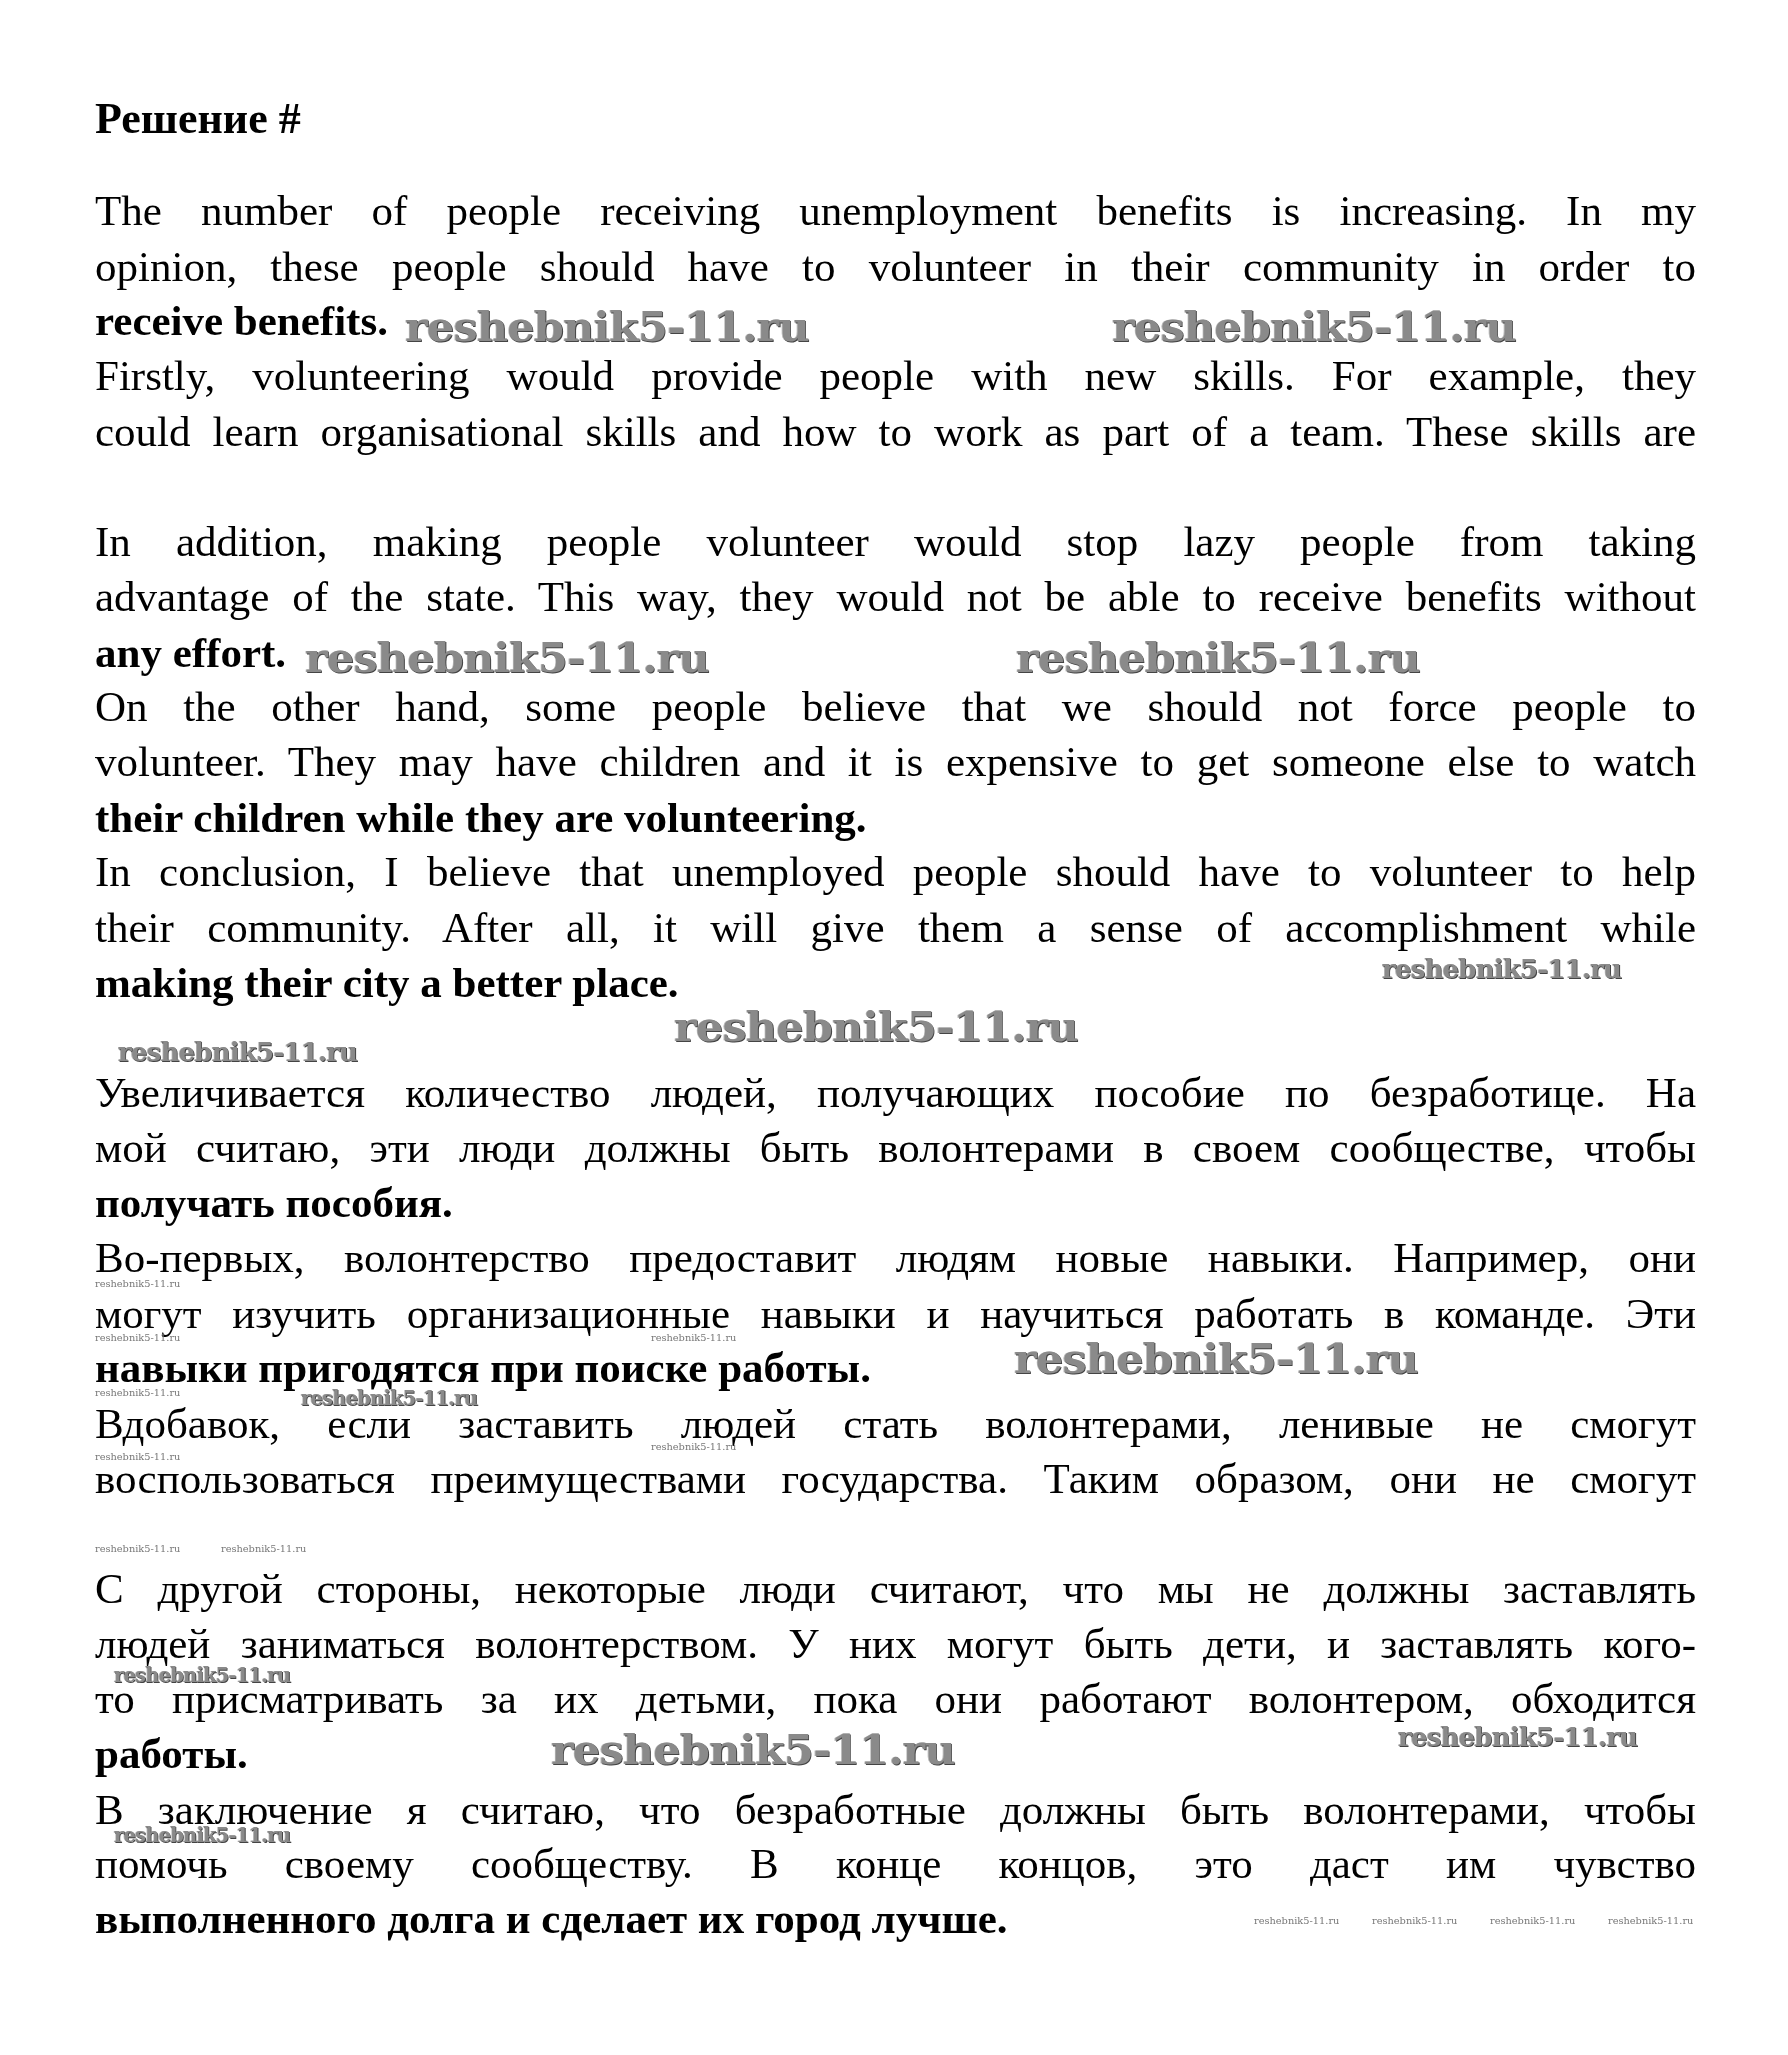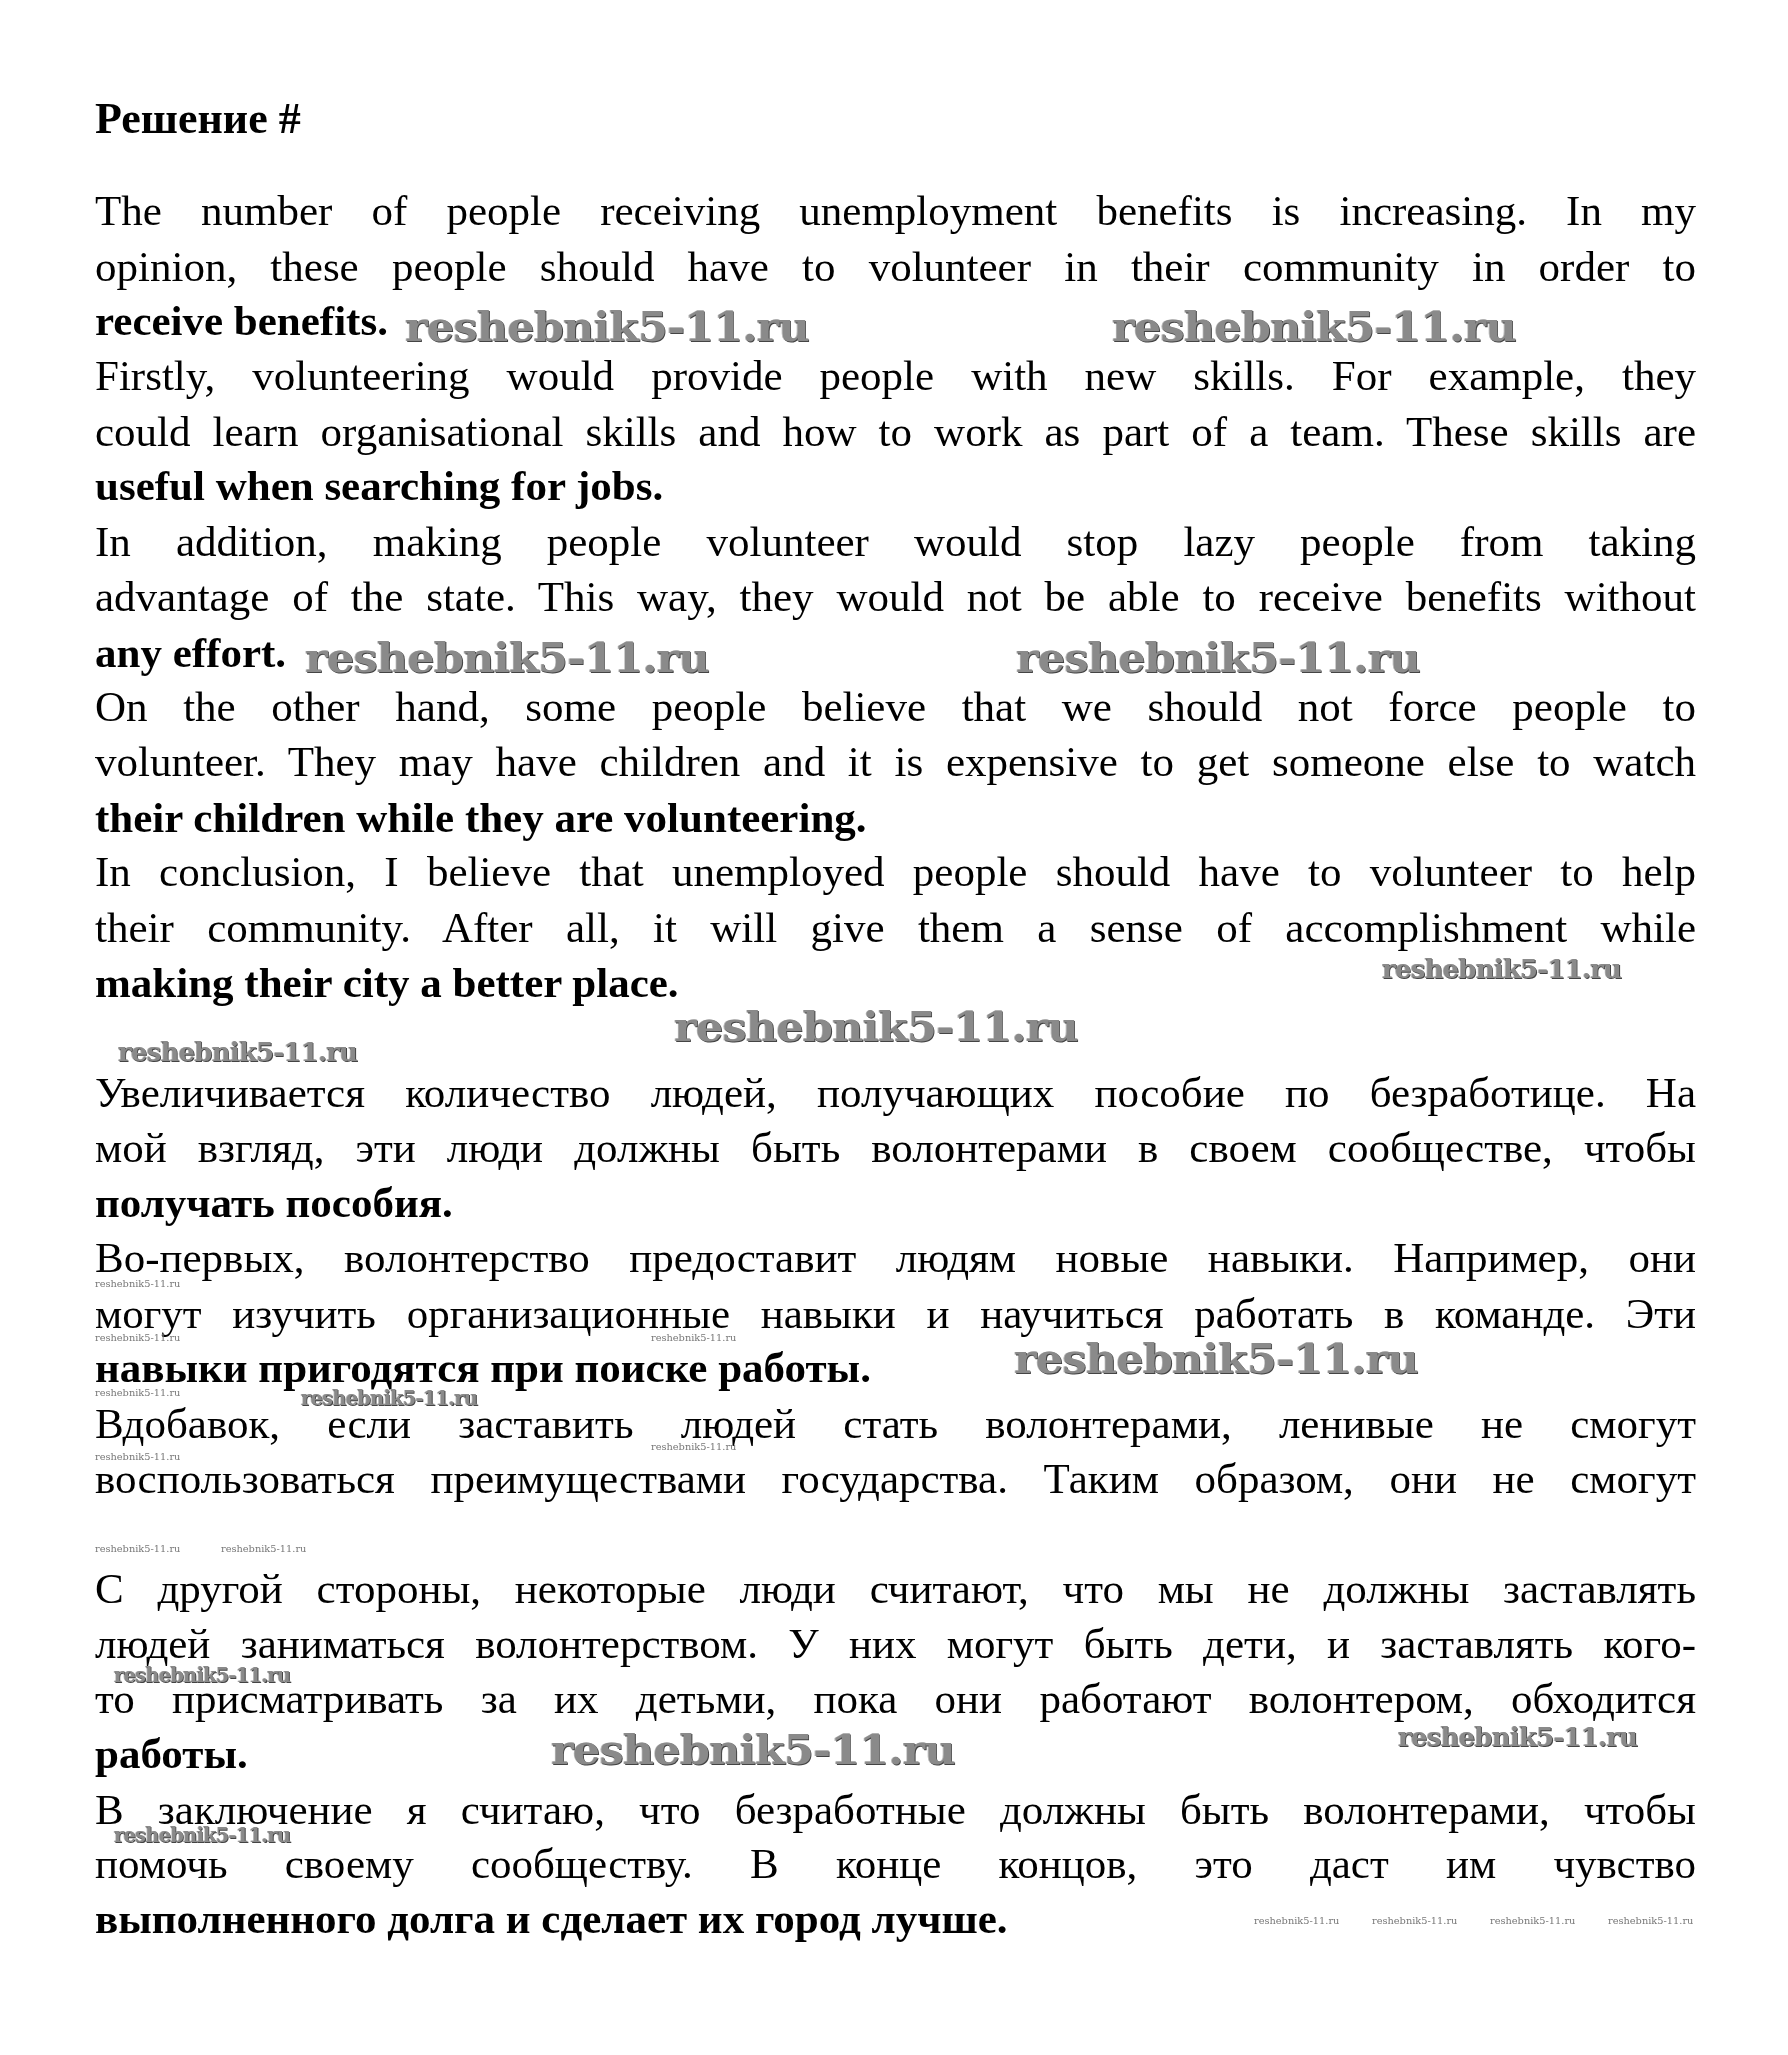--- a/index.html
+++ b/index.html
@@ -24,33 +24,32 @@
 
 <div class="page">
 
   <div class="heading">Решение #</div>
 
   <div class="line" style="top:183px">The number of people receiving unemployment benefits is increasing. In my</div>
   <div class="line" style="top:239px">opinion, these people should have to volunteer in their community in order to</div>
   <div class="line last" style="top:293px">receive benefits.</div>
   <div class="line" style="top:348px">Firstly, volunteering would provide people with new skills. For example, they</div>
   <div class="line" style="top:404px">could learn organisational skills and how to work as part of a team. These skills are</div>
-  <div class="line last" style="top:458px">useful when searching for jobs.</div>
   <div class="line" style="top:514px">In addition, making people volunteer would stop lazy people from taking</div>
   <div class="line" style="top:569px">advantage of the state. This way, they would not be able to receive benefits without</div>
   <div class="line last" style="top:625px">any effort.</div>
   <div class="line" style="top:679px">On the other hand, some people believe that we should not force people to</div>
   <div class="line" style="top:734px">volunteer. They may have children and it is expensive to get someone else to watch</div>
   <div class="line last" style="top:790px">their children while they are volunteering.</div>
   <div class="line" style="top:844px">In conclusion, I believe that unemployed people should have to volunteer to help</div>
   <div class="line" style="top:900px">their community. After all, it will give them a sense of accomplishment while</div>
   <div class="line last" style="top:955px">making their city a better place.</div>
 
   <div class="line" style="top:1065px">Увеличивается количество людей, получающих пособие по безработице. На</div>
-  <div class="line" style="top:1120px">мой взгляд, эти люди должны быть волонтерами в своем сообществе, чтобы</div>
+  <div class="line" style="top:1120px">мой считаю, эти люди должны быть волонтерами в своем сообществе, чтобы</div>
   <div class="line last" style="top:1175px">получать пособия.</div>
   <div class="line" style="top:1230px">Во-первых, волонтерство предоставит людям новые навыки. Например, они</div>
   <div class="line" style="top:1286px">могут изучить организационные навыки и научиться работать в команде. Эти</div>
   <div class="line last" style="top:1340px">навыки пригодятся при поиске работы.</div>
   <div class="line" style="top:1396px">Вдобавок, если заставить людей стать волонтерами, ленивые не смогут</div>
   <div class="line" style="top:1451px">воспользоваться преимуществами государства. Таким образом, они не смогут</div>
   <div class="line" style="top:1561px">С другой стороны, некоторые люди считают, что мы не должны заставлять</div>
   <div class="line" style="top:1616px">людей заниматься волонтерством. У них могут быть дети, и заставлять кого-</div>
   <div class="line" style="top:1671px">то присматривать за их детьми, пока они работают волонтером, обходится</div>
   <div class="line last" style="top:1726px">работы.</div>

